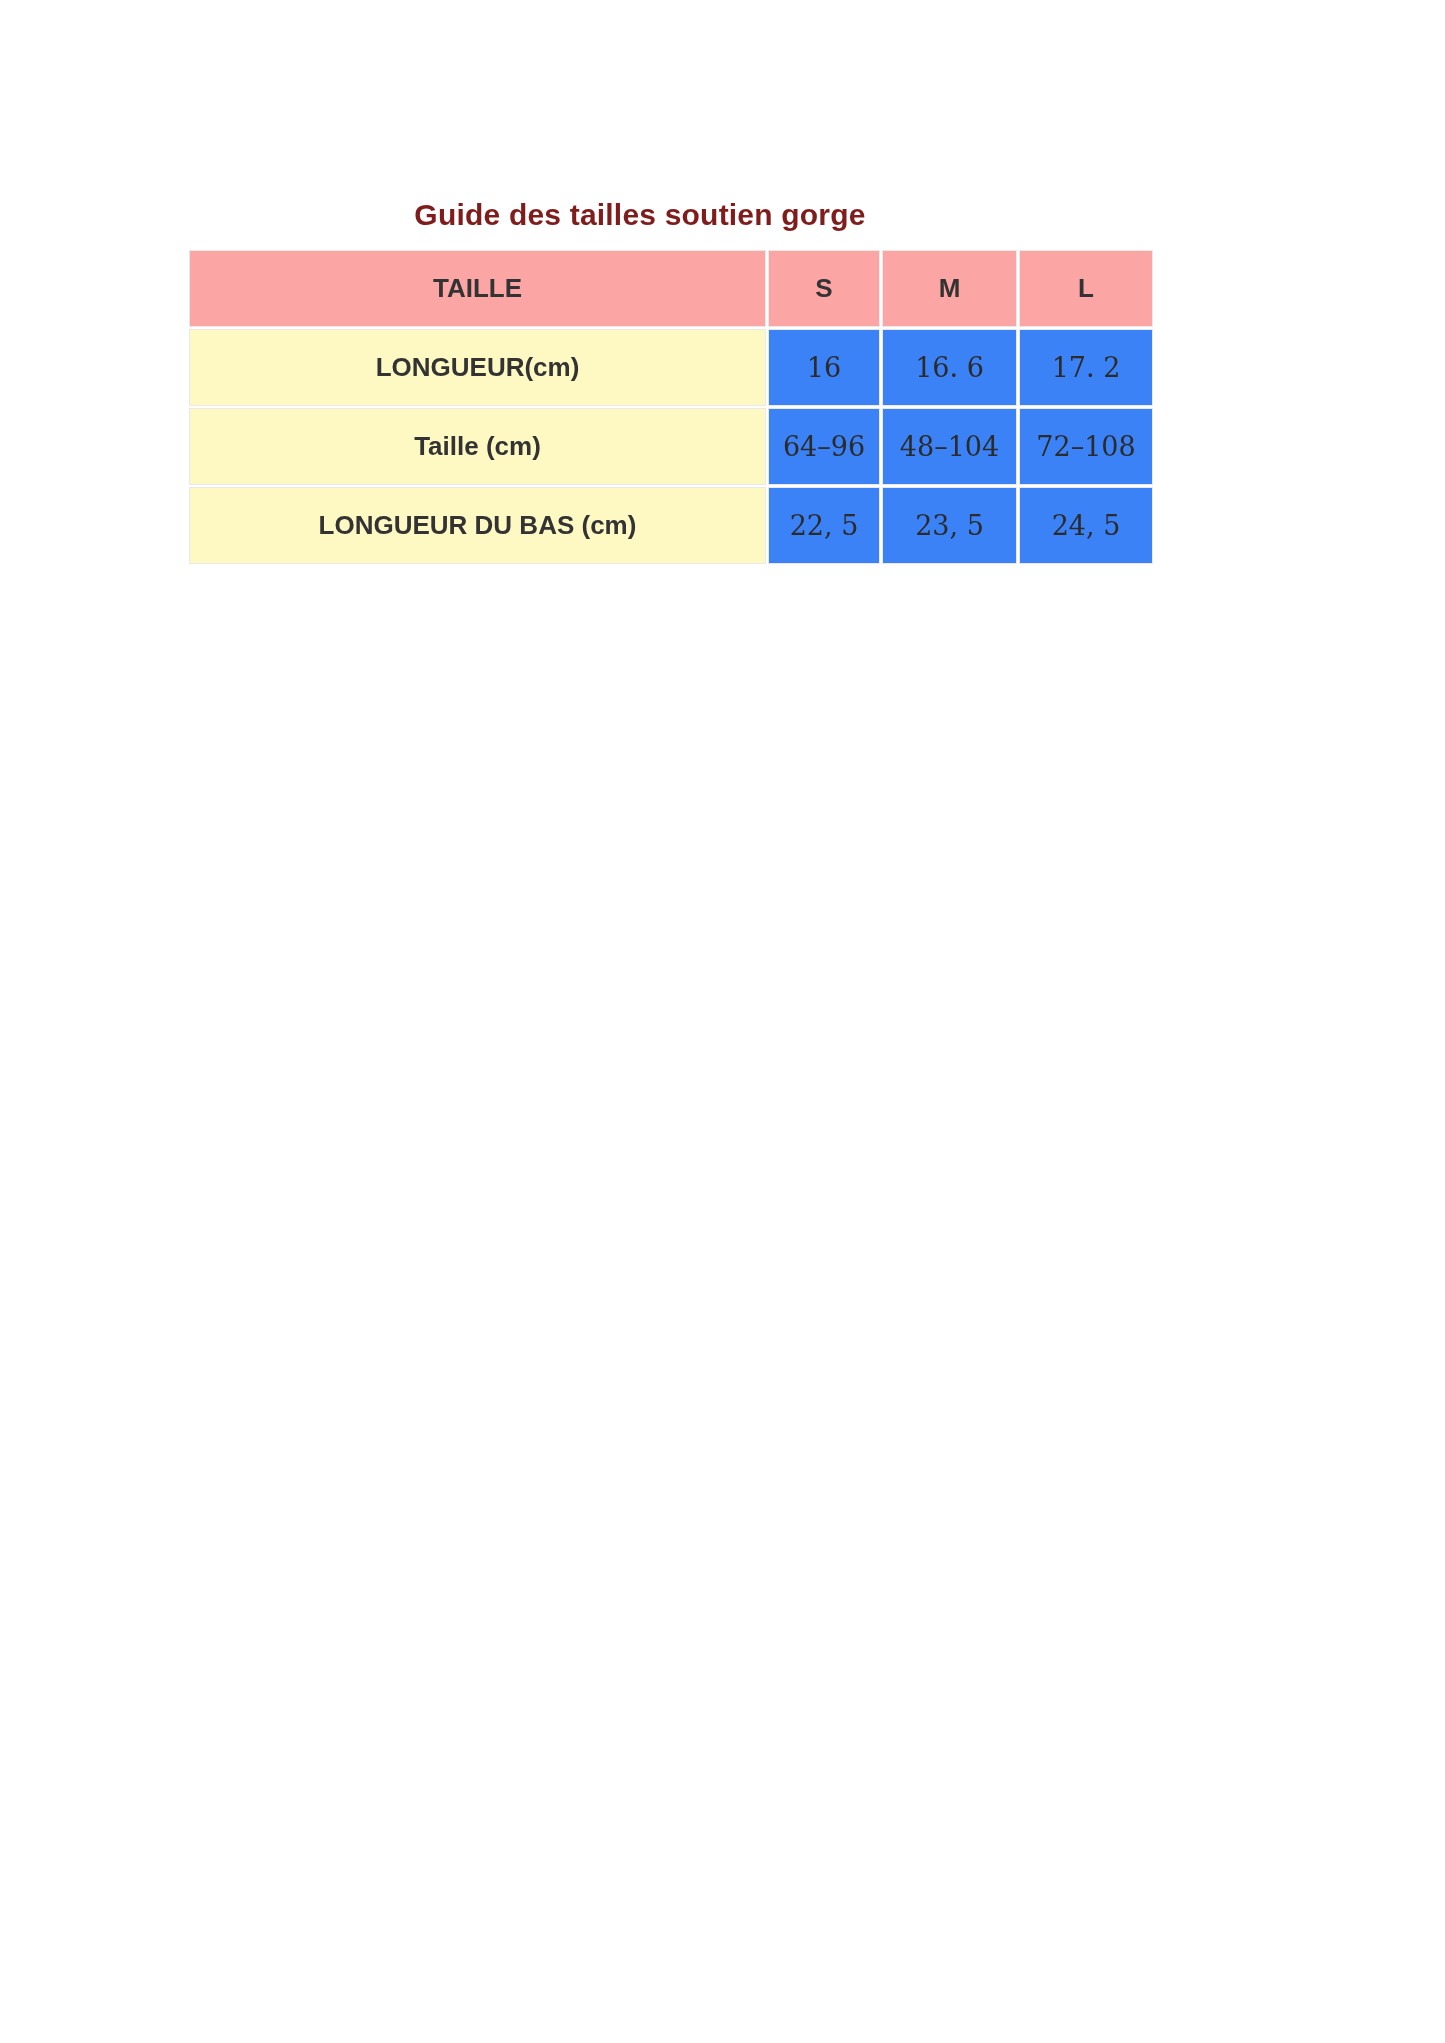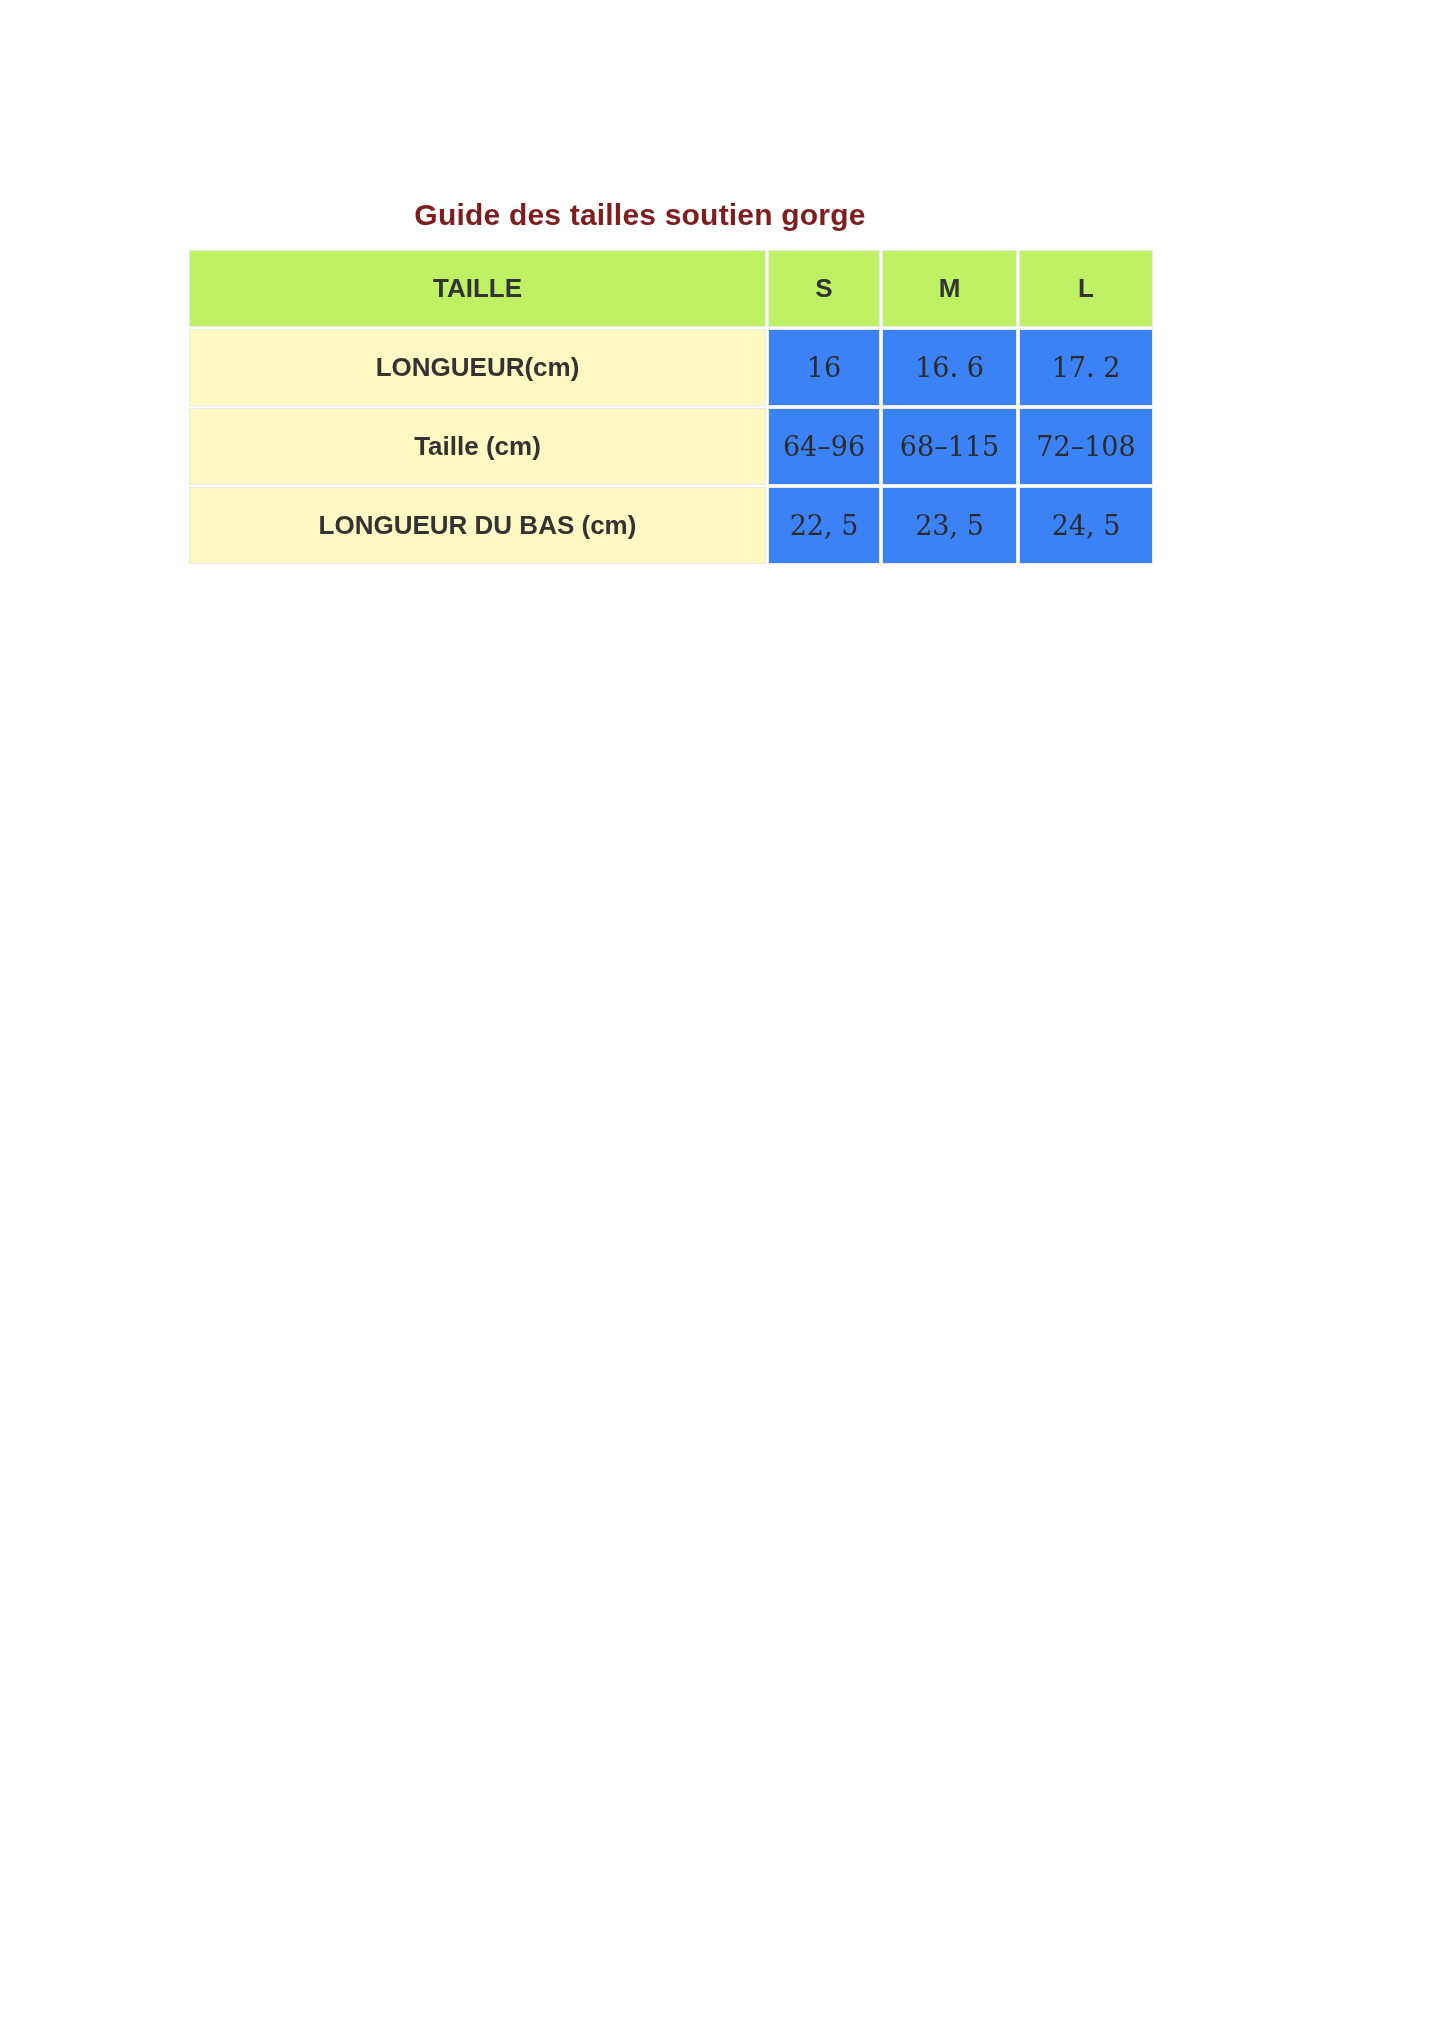--- a/index.html
+++ b/index.html
@@ -35,21 +35,21 @@
   }
   table.size-table td {
     border: 1px solid #e9e9e9;
     height: 73px;
     text-align: center;
     vertical-align: middle;
     overflow: hidden;
     white-space: nowrap;
   }
   td.hdr-cell {
-    background: #bef264;
+    background: #fca5a5;
     font-family: "Liberation Sans", sans-serif;
     font-weight: 700;
     font-size: 26px;
     color: #333333;
   }
   td.label-cell {
     background: #fef9c3;
     font-family: "Liberation Sans", sans-serif;
     font-weight: 700;
     font-size: 26px;
@@ -88,21 +88,21 @@
     </tr>
     <tr>
       <td class="label-cell">LONGUEUR(cm)</td>
       <td class="value-cell">16</td>
       <td class="value-cell">16. 6</td>
       <td class="value-cell">17. 2</td>
     </tr>
     <tr>
       <td class="label-cell">Taille (cm)</td>
       <td class="value-cell">64–96</td>
-      <td class="value-cell">68–115</td>
+      <td class="value-cell">48–104</td>
       <td class="value-cell">72–108</td>
     </tr>
     <tr>
       <td class="label-cell">LONGUEUR DU BAS (cm)</td>
       <td class="value-cell">22, 5</td>
       <td class="value-cell">23, 5</td>
       <td class="value-cell">24, 5</td>
     </tr>
   </tbody>
 </table>

